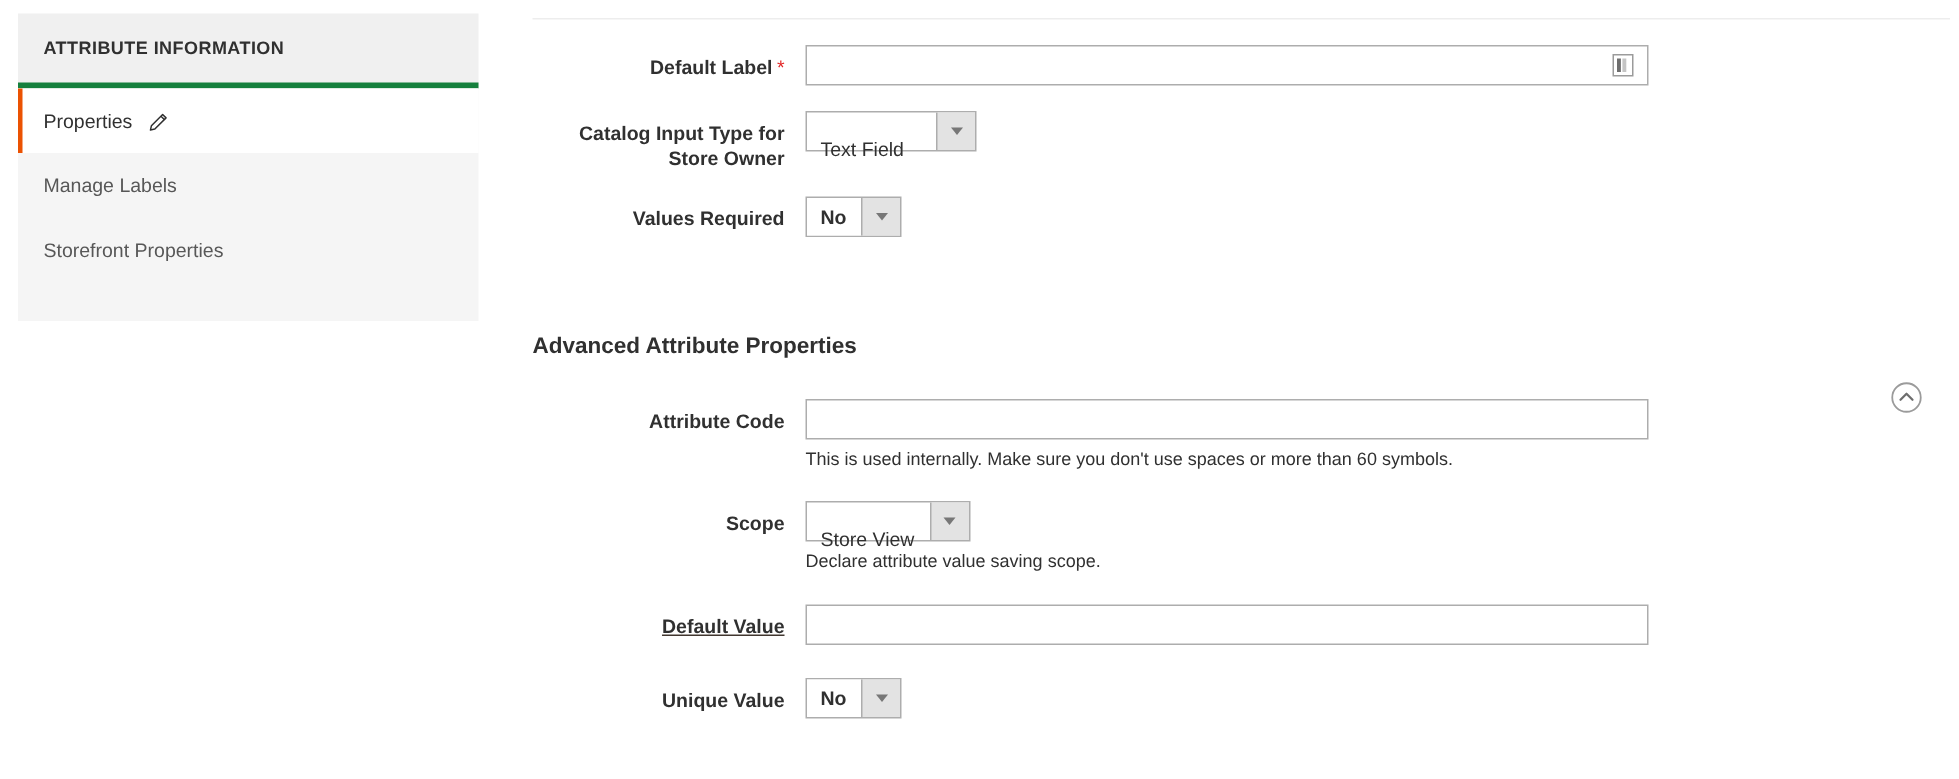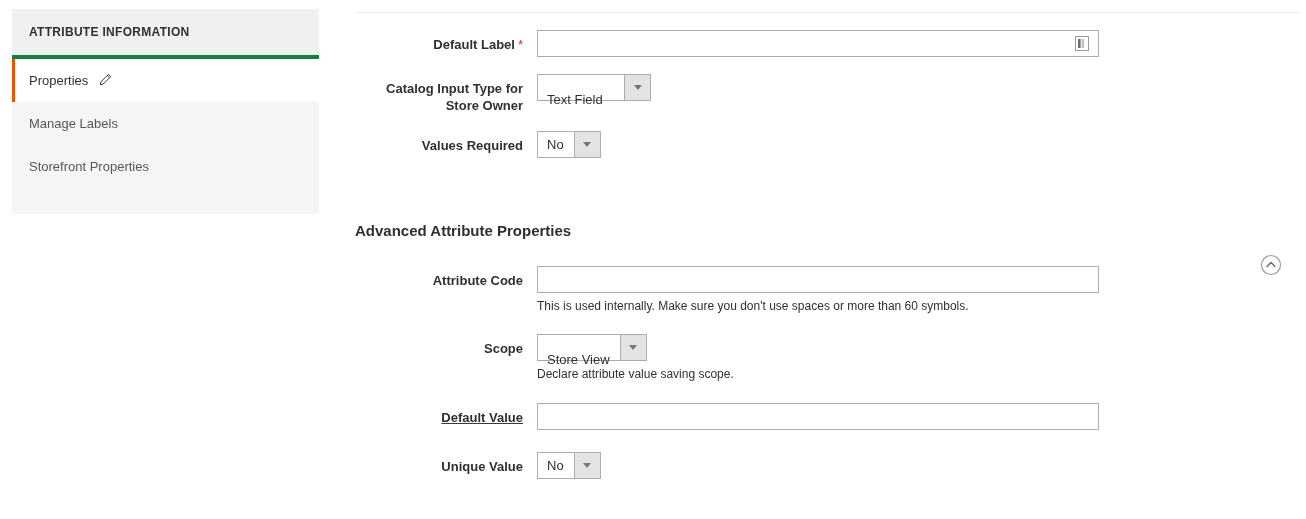--- a/index.html
+++ b/index.html
@@ -40,21 +40,21 @@
     padding-bottom: 26px;
   }
   .sidebar-item {
     position: relative;
     padding: 13px 18px 13px 17px;
     font-size: 13px;
     color: #575757;
     cursor: pointer;
     line-height: 17px;
     display: flex;
-    align-items: flex-start;
+    align-items: center;
   }
   .sidebar-item.active {
     background: #ffffff;
     color: #303030;
     font-weight: normal;
   }
   .sidebar-item.active::before {
     content: "";
     position: absolute;
     left: 0;
@@ -170,21 +170,21 @@
   .select-value {
     padding: 0 10px 0 9px;
     display: flex;
     align-items: center;
     font-size: 13px;
     color: #303030;
     white-space: nowrap;
     background: #ffffff;
   }
   .select-value.w-wide { min-width: 86px; margin-top: 24px; }
-  .select-value.w-narrow { min-width: 22px; }
+  .select-value.w-narrow { min-width: 22px; font-weight: bold; }
   .select-arrow {
     width: 26px;
     background: #e3e3e3;
     border-left: 1px solid #adadad;
     display: flex;
     align-items: center;
     justify-content: center;
   }
   .arrow-glyph {
     width: 0; height: 0;

